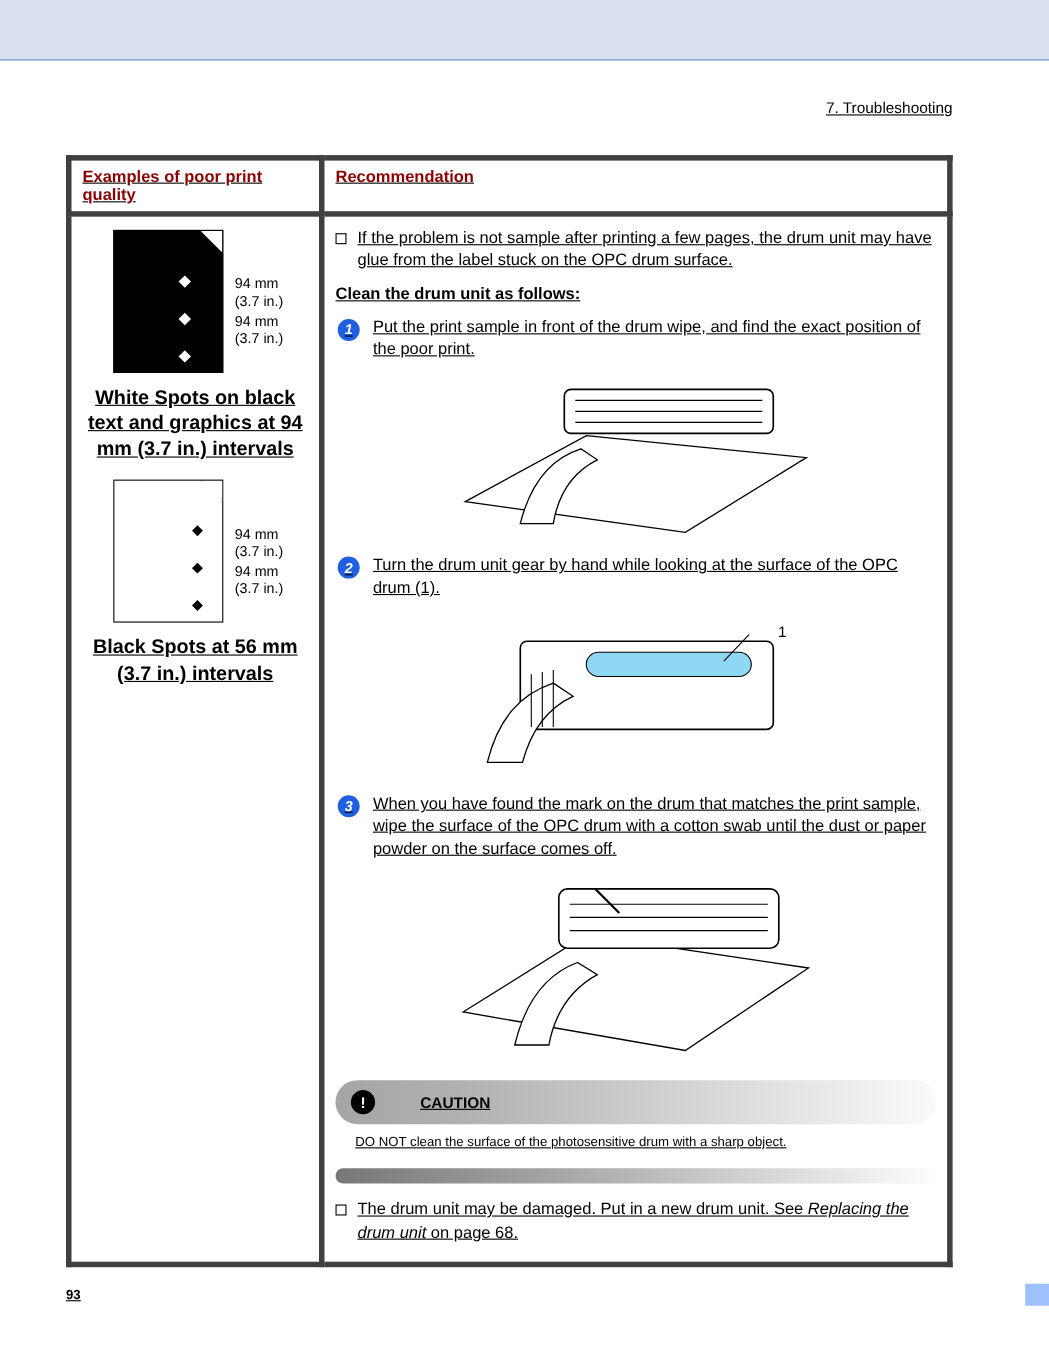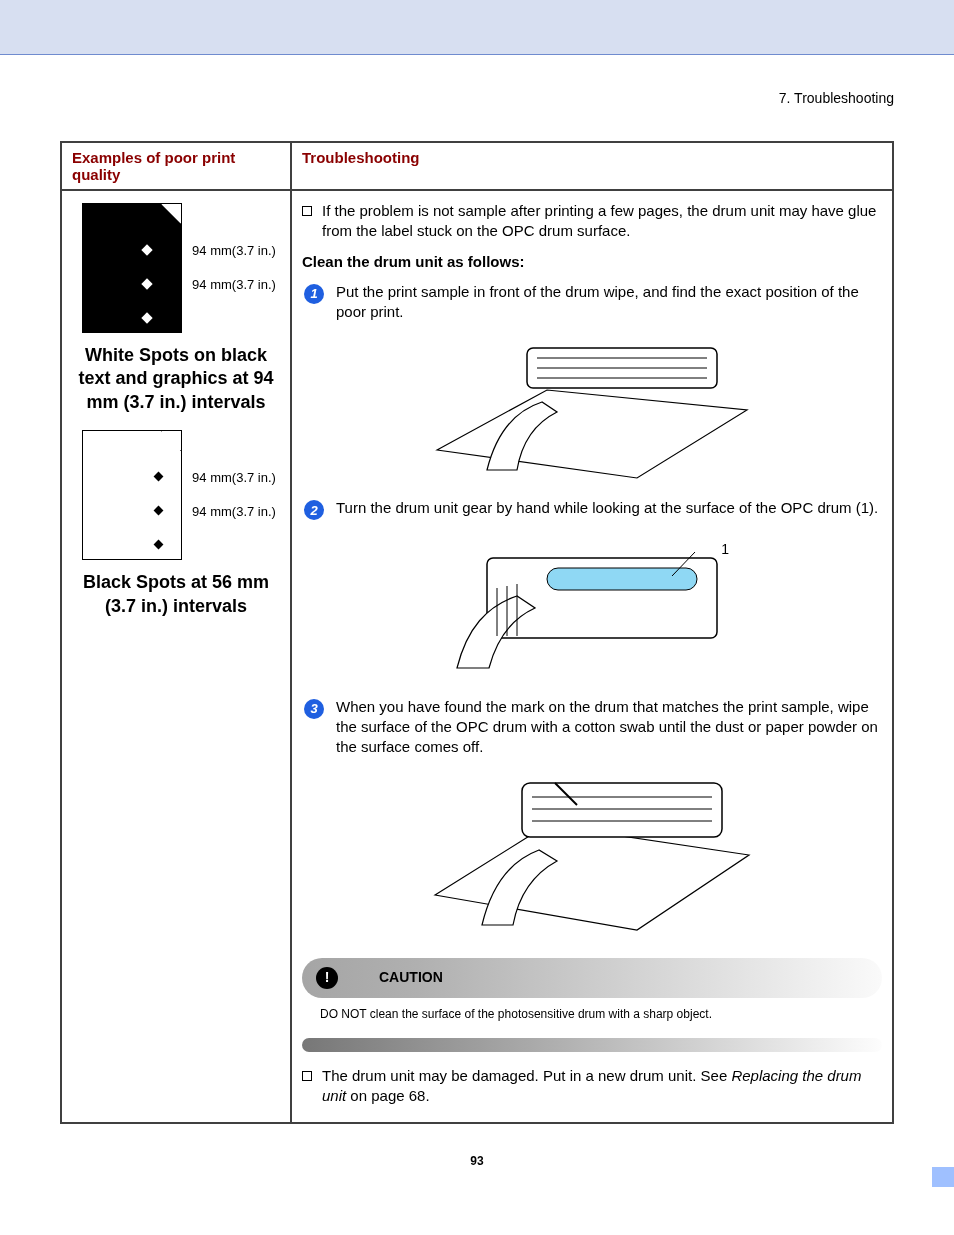--- a/index.html
+++ b/index.html
@@ -12,34 +12,35 @@
     background: #fff;
     width: 954px;
   }
   .top-band {
     width: 100%;
     height: 55px;
     background: #d7dff1;
     border-bottom: 1px solid #6f8bcf;
   }
   .page {
-    padding: 35px 60px 25px 60px;
+    padding: 35px 88px 25px 60px;
+    text-decoration: underline;
   }
   .breadcrumb {
     text-align: right;
     font-size: 14px;
     margin-bottom: 35px;
   }
   table.main {
     width: 100%;
     border-collapse: collapse;
   }
   table.main > tbody > tr > th,
   table.main > tbody > tr > td {
-    border: 2px solid #404040;
+    border: 5px solid #404040;
     vertical-align: top;
     padding: 6px 10px;
   }
   th {
     text-align: left;
     font-weight: bold;
     color: #8a0000;
     font-size: 15px;
   }
   .left-col { width: 230px; }
@@ -64,21 +65,21 @@
   .sheet.black .spot { background:#fff; }
   .sheet.white .spot { background:#000; width:7px; height:7px; left:72px; }
   .meas-col {
     display:inline-block;
     vertical-align: top;
     font-size: 13px;
     line-height:1.2;
     text-align:left;
     margin-left:10px;
   }
-  .meas-col .line { height:34px; display:flex; justify-content:center; }
+  .meas-col .line { height:34px; display:flex; flex-direction:column; justify-content:center; }
   .caption {
     font-weight:bold; text-align:center; margin:8px 0 16px 0; font-size:18px; line-height:1.3;
   }
   
   .rec { padding: 8px 12px; font-size:15px; line-height:1.35; }
   .rec .bullet { display:flex; margin:4px 0 10px 0; }
   .rec .bullet > .sq { width:10px; height:10px; border:1.5px solid #000; margin:5px 10px 0 0; flex:0 0 auto; }
   .rec .bullet > .bt { flex:1; }
   .rec .bold { font-weight:bold; margin:6px 0 10px 0; }
   .step { display:flex; margin:6px 0 8px 0; }
@@ -113,42 +114,42 @@
     margin-right:12px;
   }
   .caution-bar .ctext { font-weight:bold; font-size:14px; color:#000;margin-left:29px; }
   .caution-body { padding:0 10px 10px 18px; font-size:12px; }
   .end-bar {
     height:14px; width:100%; border-radius:7px;
     background: linear-gradient(to right, #777 0, #aaa 40%, #fdfdfd 100%);
     margin:6px 0 14px 0;
   }
   .page-num {
-    text-align:center; font-size:12px; font-weight:bold; margin-top:30px;
+    text-align:left; font-size:12px; font-weight:bold; margin-top:18px;
   }
   .tab {
     position:fixed; right:0; top:1167px; width:22px; height:20px;
     background:#9fc0ff;
   }
   .ital { font-style: italic; }
 </style>
 </head>
 <body>
 
 <div class="top-band"></div>
 
 <div class="page">
 
   <div class="breadcrumb">7. Troubleshooting</div>
 
   <table class="main">
     <tbody>
       <tr>
         <th class="left-col">Examples of poor print quality</th>
-        <th>Troubleshooting</th>
+        <th>Recommendation</th>
       </tr>
       <tr>
         <td class="left-col">
           <div class="ex-block">
             <div style="display:inline-flex; align-items:flex-start;">
               <div class="sheet black">
                 <div class="fold"></div>
                 <span class="spot" style="top:42px;"></span>
                 <span class="spot" style="top:76px;"></span>
                 <span class="spot" style="top:110px;"></span>

